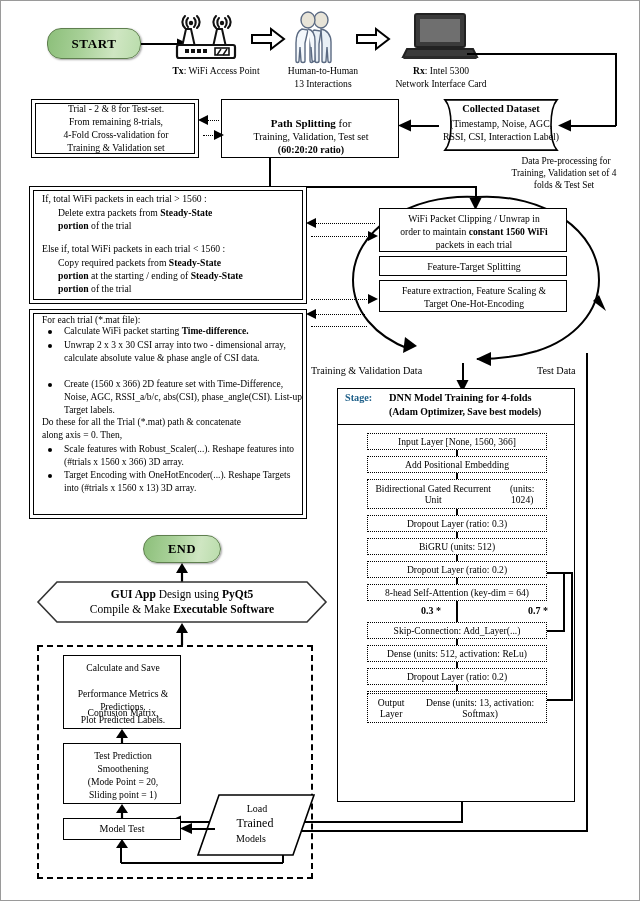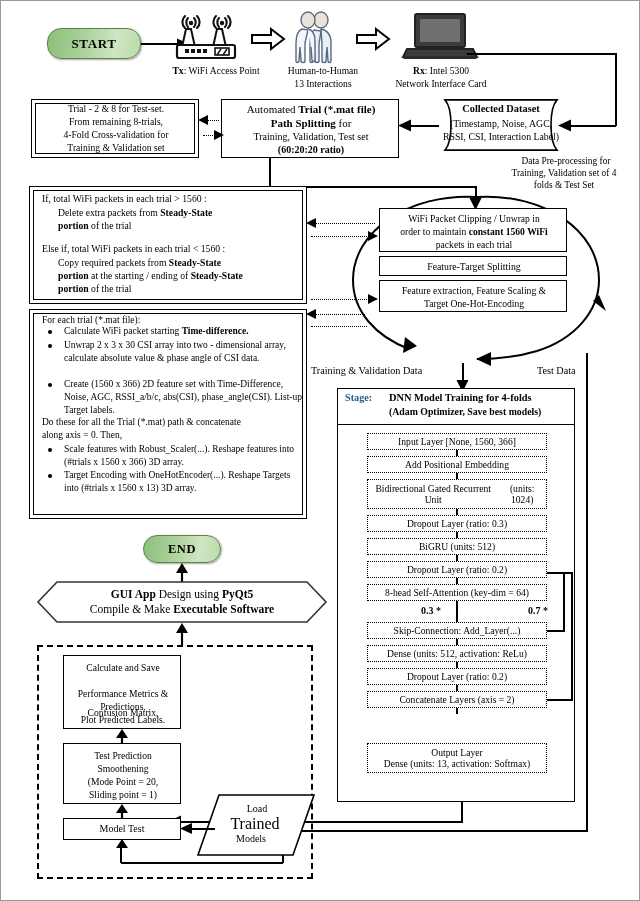--- a/index.html
+++ b/index.html
@@ -127,23 +127,20 @@
     <div class="abs txt ctr" style="left:0;top:18px;width:132px;height:13px;font-size:9.8px;">(Timestamp, Noise, AGC,</div>
     <div class="abs txt ctr" style="left:0;top:31px;width:132px;height:13px;font-size:9.8px;">RSSI, CSI, Interaction Label)</div>
   </div>
 
   <div class="ln hln" style="left:408px;top:124px;width:30px;"></div>
   <svg class="abs" style="left:396px;top:117px;width:14px;height:15px;">
     <polygon points="14,1.5 14,13.5 1,7.5" fill="#000"></polygon>
   </svg>
 
   <div class="abs box" style="left:220px;top:98px;width:178px;height:59px;">
-    <div class="abs txt ctr" style="left:0;top:2px;width:178px;height:14px;font-size:11px;">
-      <span><span>Automated </span><b>Trial (*.mat file)</b></span>
-    </div>
     <div class="abs txt ctr" style="left:0;top:16px;width:178px;height:14px;font-size:11px;">
       <span><b>Path Splitting</b><span> for</span></span>
     </div>
     <div class="abs txt ctr" style="left:0;top:30px;width:178px;height:14px;font-size:10px;">Training, Validation, Test set</div>
     <div class="abs txt ctr" style="left:0;top:43px;width:178px;height:14px;font-size:10px;font-weight:bold;">(60:20:20 ratio)</div>
   </div>
 
   <div class="abs dblbox" style="left:30px;top:98px;width:168px;height:59px;">
     <div class="abs txt ctr" style="left:0;top:2px;width:168px;height:13px;font-size:9.6px;">Trial - 2 &amp; 8 for Test-set.</div>
     <div class="abs txt ctr" style="left:0;top:15px;width:168px;height:13px;font-size:9.6px;">From remaining 8-trials,</div>
@@ -335,21 +332,21 @@
   <div class="abs dotbox ctr" style="left:366px;top:690px;width:180px;height:17px;">
     <span class="txt" style="font-size:9.6px;">Concatenate Layers (axis = 2)</span>
   </div>
 
   <div class="ln hln" style="left:546px;top:698px;width:26px;"></div>
   <div class="ln vln" style="left:570px;top:571px;height:128px;"></div>
   <div class="ln hln" style="left:546px;top:571px;width:26px;"></div>
 
   <div class="ln vln" style="left:455px;top:707px;height:6px;"></div>
 
-  <div class="abs dotbox ctr" style="left:366px;top:742px;width:180px;height:30px;flex-direction:column;text-align:center;">
+  <div class="abs dotbox ctr" style="left:366px;top:692px;width:180px;height:30px;flex-direction:row;text-align:center;">
     <span class="txt" style="font-size:9.6px;">Output Layer</span>
     <span class="txt" style="font-size:9.6px;">Dense (units: 13, activation: Softmax)</span>
   </div>
 
   <div class="ln vln" style="left:460px;top:801px;height:21px;"></div>
   <div class="ln hln" style="left:176px;top:820px;width:286px;"></div>
   <svg class="abs" style="left:166px;top:813px;width:15px;height:15px;">
     <polygon points="14,1.5 14,13.5 1,7.5" fill="#000"></polygon>
   </svg>
 
@@ -415,21 +412,21 @@
   <svg class="abs" style="left:113px;top:838px;width:16px;height:14px;">
     <polygon points="2,9 14,9 8,0" fill="#000"></polygon>
   </svg>
   <div class="ln vln" style="left:281px;top:829px;height:33px;"></div>
 
   <div class="abs" style="left:196px;top:793px;width:118px;height:62px;">
     <svg class="abs" style="left:0;top:0;width:118px;height:62px;" viewBox="0 0 118 62" preserveAspectRatio="none">
       <polygon points="22,1 117,1 96,61 1,61" fill="#fff" stroke="#000" stroke-width="1.6"></polygon>
     </svg>
     <div class="abs txt ctr" style="left:10px;top:8px;width:100px;height:14px;font-size:10px;">Load</div>
-    <div class="abs txt ctr" style="left:8px;top:23px;width:100px;height:14px;font-size:16px;">Trained</div>
+    <div class="abs txt ctr" style="left:8px;top:23px;width:100px;height:14px;font-size:12px;">Trained</div>
     <div class="abs txt ctr" style="left:4px;top:38px;width:100px;height:14px;font-size:10px;">Models</div>
   </div>
 
   <div class="ln hln" style="left:190px;top:827px;width:24px;"></div>
   <svg class="abs" style="left:178px;top:821px;width:14px;height:14px;">
     <polygon points="13,1 13,12 1,6.5" fill="#000"></polygon>
   </svg>
 
 </div>
 

